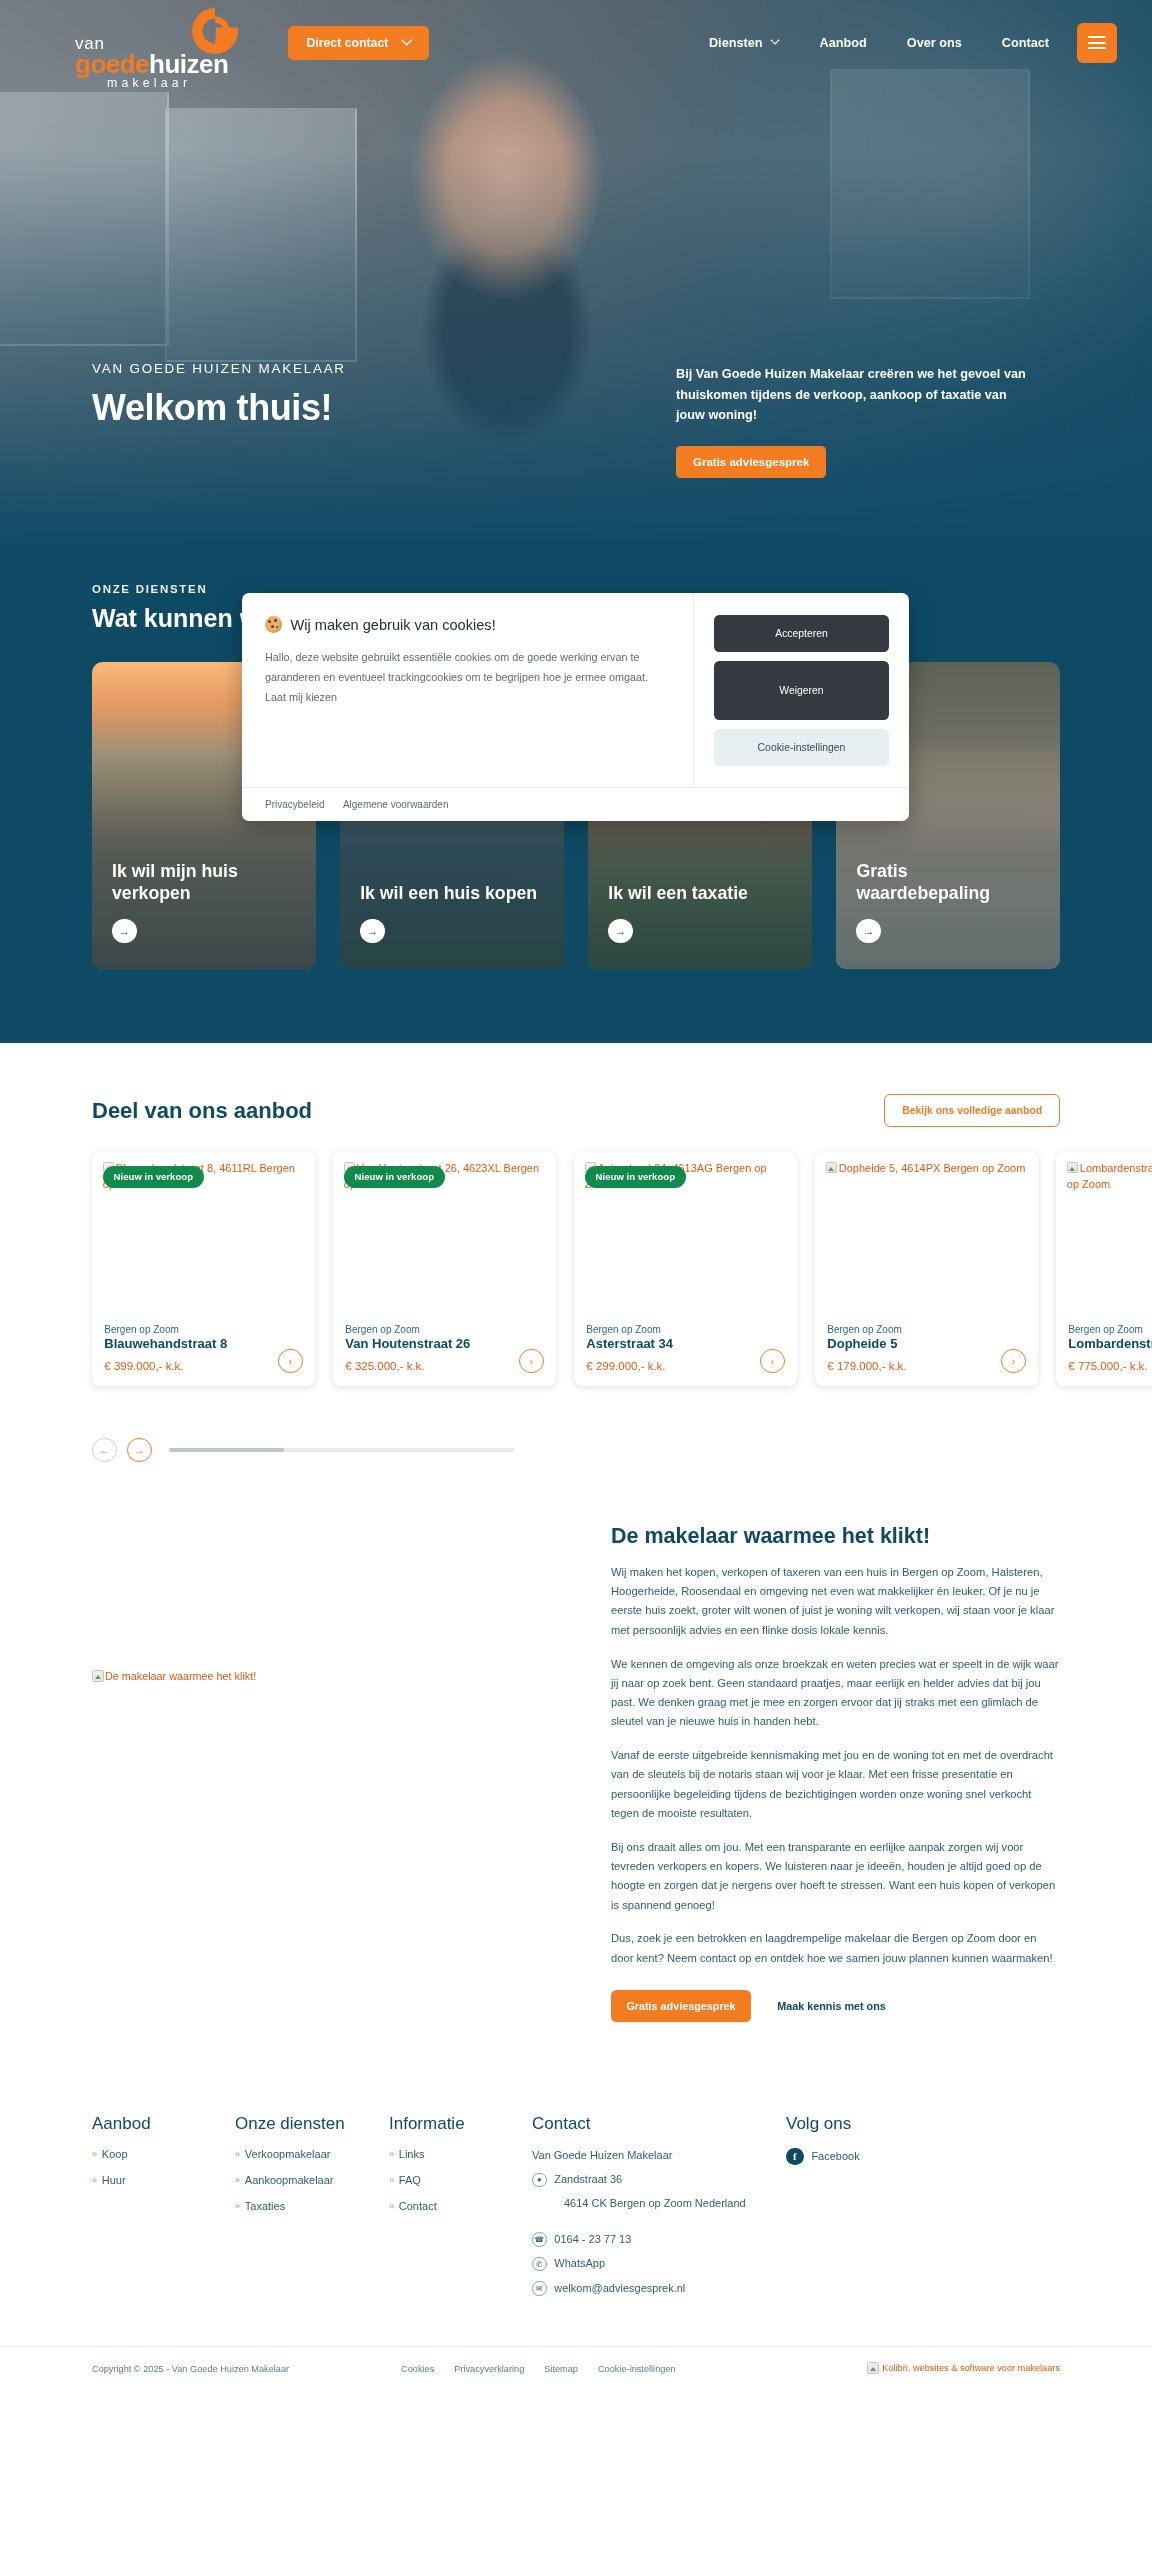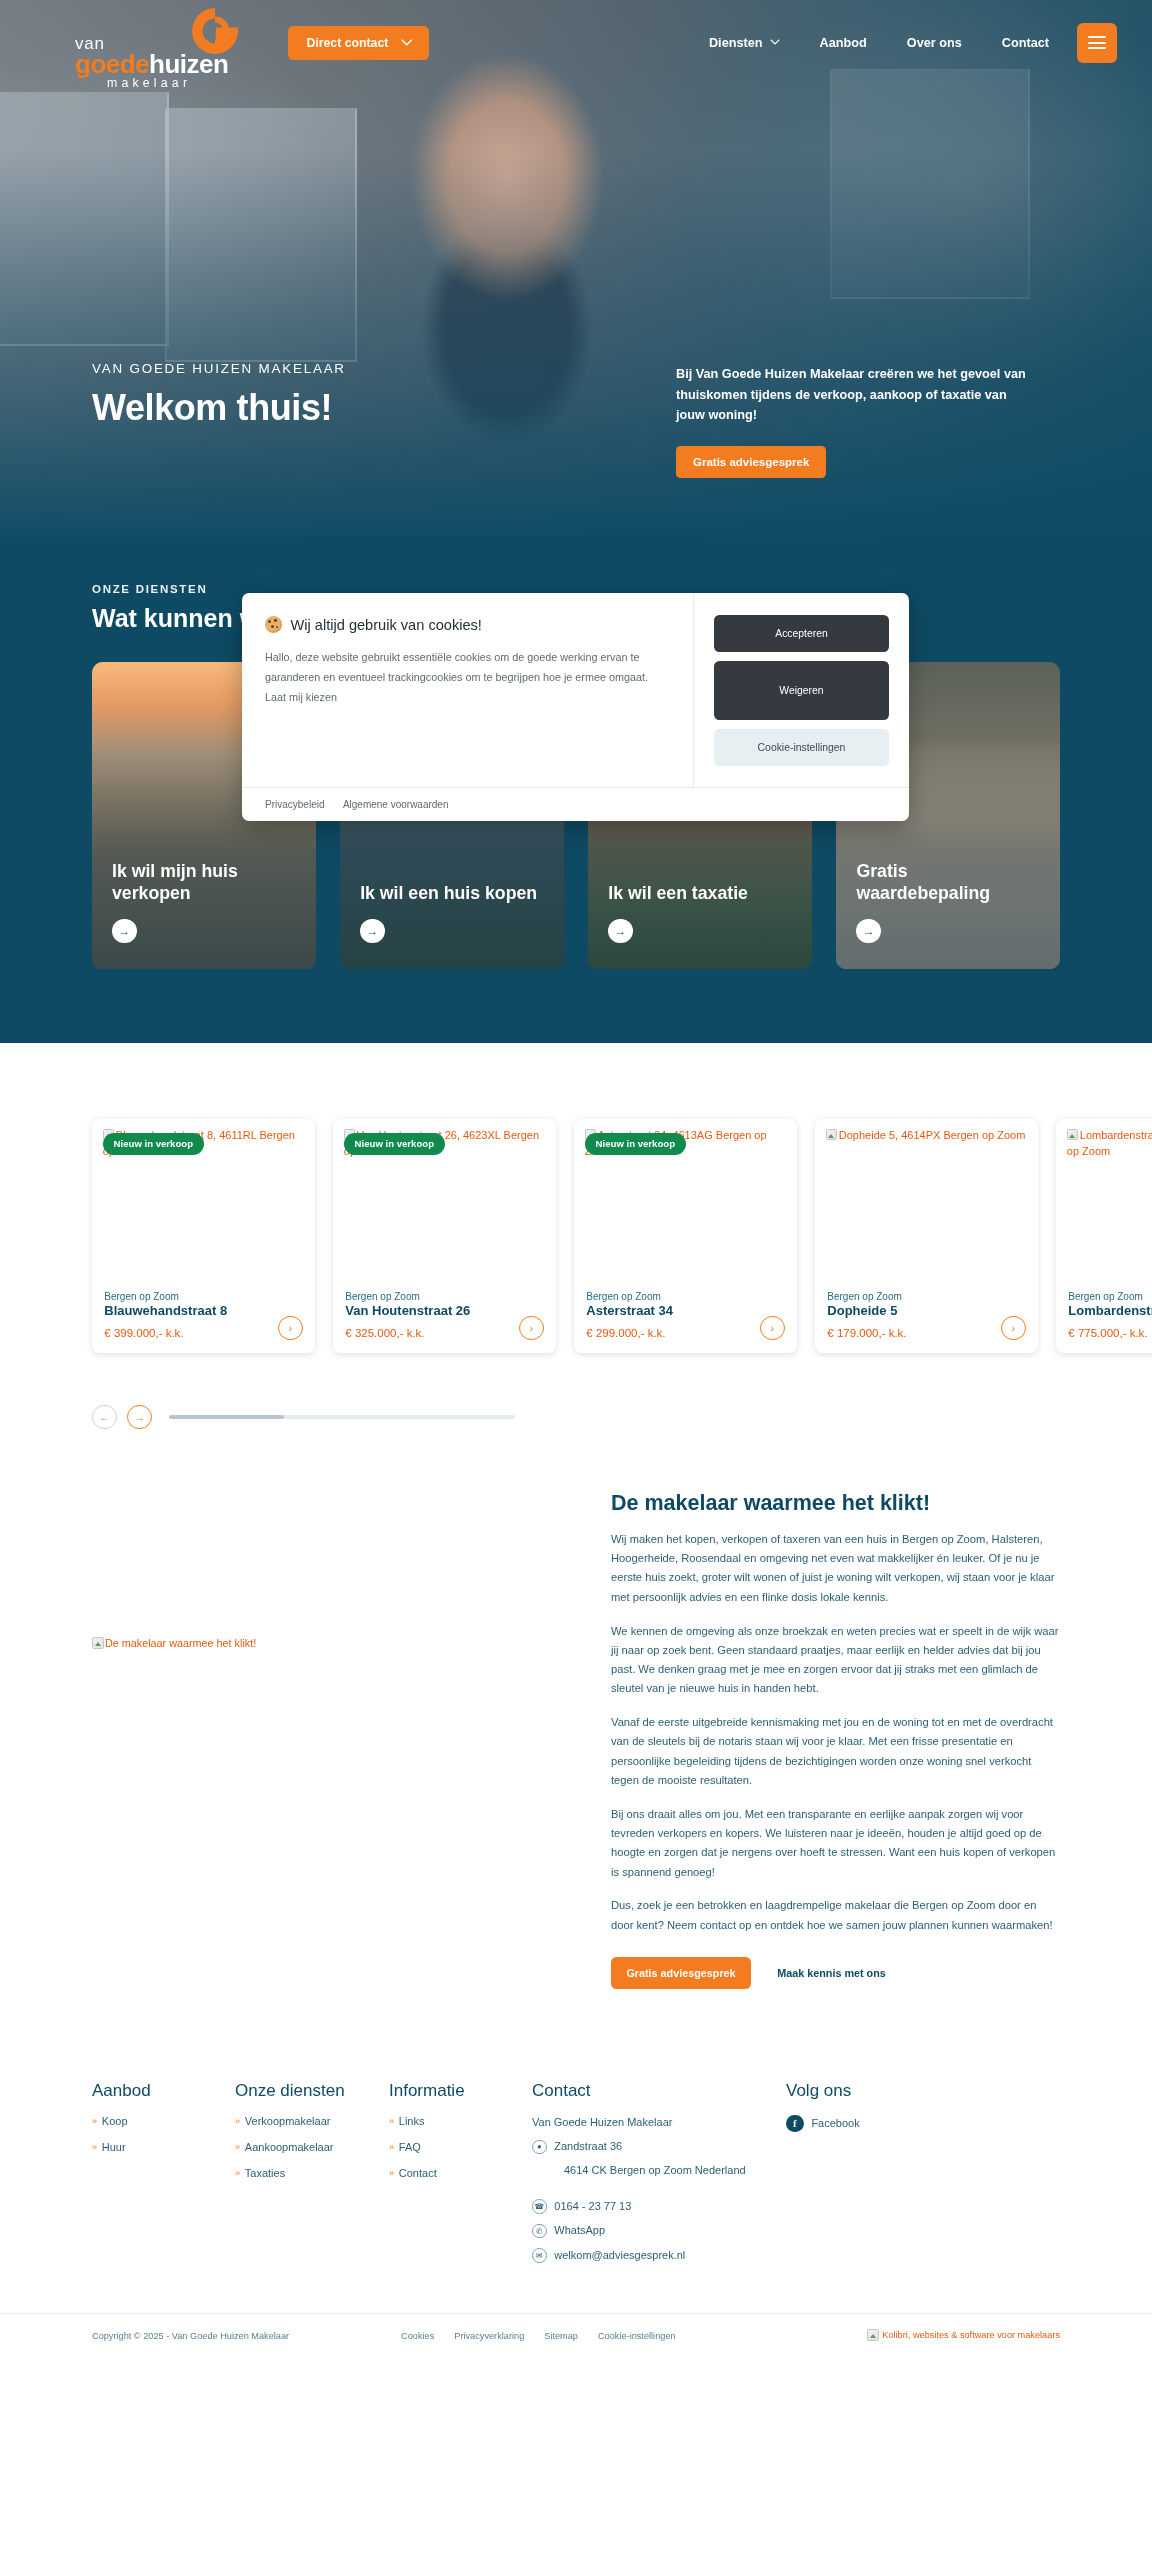--- a/index.html
+++ b/index.html
@@ -340,20 +340,24 @@
         <div class="svc-shade"></div>
         <div class="svc-body">
           <h3>Gratis waardebepaling</h3>
           <div class="svc-arrow">→</div>
         </div>
       </div>
     </div>
   </section>
 
   <section class="aanbod">
+    <div class="aanbod-head">
+      <h2 class="aanbod-title">Deel van ons aanbod</h2>
+      <button class="btn-outline">Bekijk ons volledige aanbod</button>
+    </div>
 
     <div class="carousel">
       <div class="prop-card">
         <div class="badge">Nieuw in verkoop</div>
         <div class="prop-img">
           <span class="broken-img"></span><span>Blauwehandstraat 8, 4611RL Bergen op Zoom</span>
         </div>
         <div class="prop-foot">
           <div class="prop-city">Bergen op Zoom</div>
           <div class="prop-addr">Blauwehandstraat 8</div>
@@ -534,21 +538,21 @@
   <div style="position:absolute;left:242px;top:593px;width:667px;background:#fff;border-radius:7px;box-shadow:0 6.1px 24.6px rgba(0,0,0,.28);overflow:hidden;z-index:500;">
     <div style="display:flex;">
       <div style="flex:1;padding:23px 26px 23px 23px;border-right:0.8px solid #e8ebee;">
         <div style="display:flex;align-items:center;gap:8.5px;margin-bottom:15.4px;">
           <span style="width:17px;height:17px;border-radius:50%;background:#e8b06a;display:inline-block;position:relative;box-shadow:inset -1.5px -1.5px 0 rgba(180,130,70,.4);">
             <span style="position:absolute;left:3.1px;top:3.8px;width:3.1px;height:3.1px;border-radius:50%;background:#6b4423;"></span>
             <span style="position:absolute;left:9.2px;top:3.1px;width:2.7px;height:2.7px;border-radius:50%;background:#6b4423;"></span>
             <span style="position:absolute;left:6.1px;top:9.2px;width:3.1px;height:3.1px;border-radius:50%;background:#6b4423;"></span>
             <span style="position:absolute;left:10.8px;top:10px;width:2.3px;height:2.3px;border-radius:50%;background:#6b4423;"></span>
           </span>
-          <span style="font-size:14.6px;color:#23303a;font-weight:400;">Wij altijd gebruik van cookies!</span>
+          <span style="font-size:14.6px;color:#23303a;font-weight:400;">Wij maken gebruik van cookies!</span>
         </div>
         <p style="font-size:10.8px;line-height:1.85;color:#5f6b72;">Hallo, deze website gebruikt essentiële cookies om de goede werking ervan te garanderen en eventueel trackingcookies om te begrijpen hoe je ermee omgaat. Laat mij kiezen</p>
       </div>
       <div style="width:215px;padding:21.5px 20px;display:flex;flex-direction:column;gap:9.2px;">
         <button style="background:#343a40;color:#fff;border:none;border-radius:5.4px;padding:13px 0;font-size:10.4px;cursor:pointer;font-family:'Liberation Sans',sans-serif;">Accepteren</button>
         <button style="background:#343a40;color:#fff;border:none;border-radius:5.4px;padding:24px 0;font-size:10.4px;cursor:pointer;font-family:'Liberation Sans',sans-serif;">Weigeren</button>
         <button style="background:#e8eff2;color:#3c4b55;border:none;border-radius:5.4px;padding:13px 0;font-size:10.4px;cursor:pointer;font-family:'Liberation Sans',sans-serif;">Cookie-instellingen</button>
       </div>
     </div>
     <div style="border-top:0.8px solid #e8ebee;padding:10.8px 23px;display:flex;gap:18.4px;">

